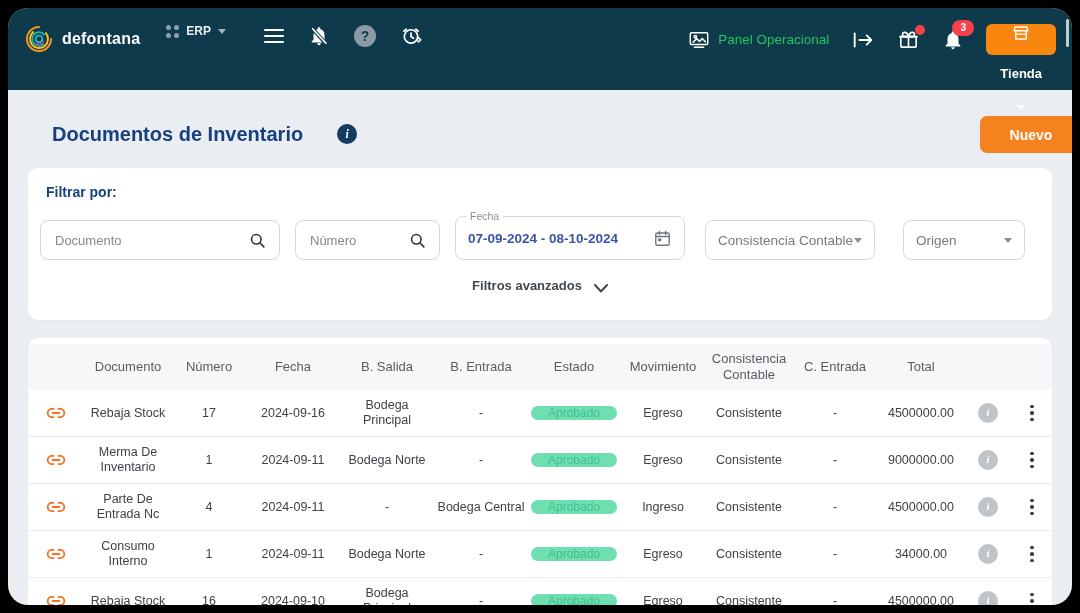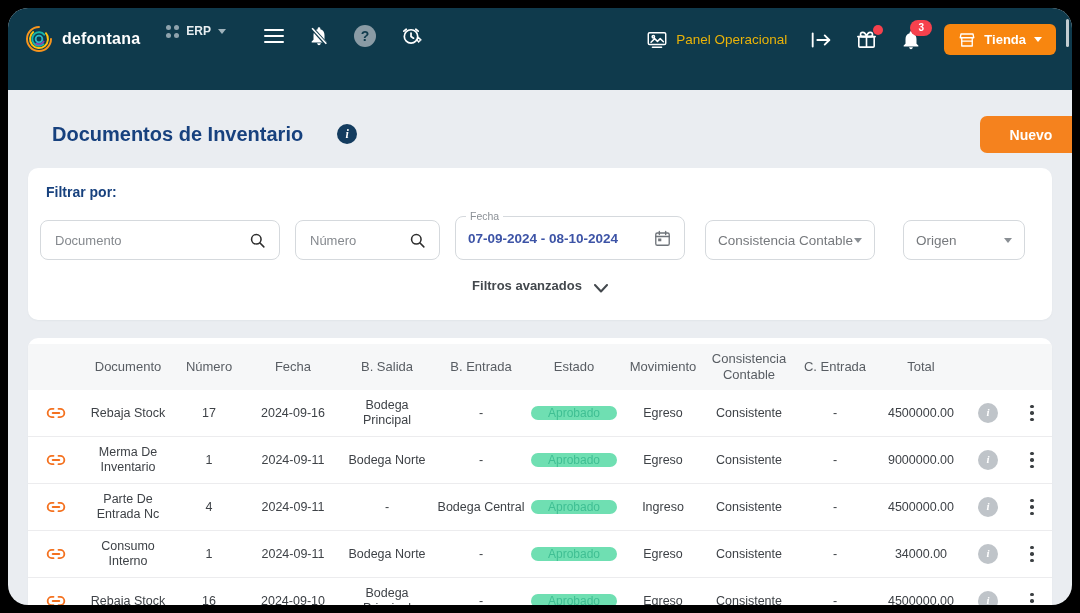--- a/index.html
+++ b/index.html
@@ -16,29 +16,29 @@
   .grid-dots{display:grid;grid-template-columns:5px 5px;grid-gap:3px;}
   .grid-dots i{width:5px;height:5px;border-radius:50%;background:#8fa3ad;}
   .app-label{color:#e8eef1;font-size:12px;font-weight:700;}
   .caret{width:0;height:0;border-left:4.5px solid transparent;border-right:4.5px solid transparent;
          border-top:5.5px solid #9fb3bc;}
   .tb-icon{display:flex;align-items:center;justify-content:center;cursor:pointer;}
   .tb-left-icons{display:flex;align-items:center;gap:24px;margin-left:38px;}
   .help-circle{width:22px;height:22px;border-radius:50%;background:#8a9ba5;color:#0f3a4c;
                font-size:14px;font-weight:700;display:flex;align-items:center;justify-content:center;}
   .tb-right{margin-left:auto;display:flex;align-items:center;gap:22px;}
-  .panel-link{display:flex;align-items:center;gap:8px;color:#eab308;font-size:13.5px;cursor:pointer;}
+  .panel-link{display:flex;align-items:center;gap:8px;color:#22c55e;font-size:13.5px;cursor:pointer;}
   .badge-wrap{position:relative;}
   .red-dot{position:absolute;top:-3px;right:-5px;width:10px;height:10px;border-radius:50%;background:#f6414d;}
   .num-badge{position:absolute;top:-9px;right:-10px;min-width:16px;height:16px;border-radius:8px;
              background:#f6414d;color:#fff;font-size:10px;font-weight:700;display:flex;
              align-items:center;justify-content:center;padding:0 3px;}
-  .store-btn{display:flex;align-items:center;gap:8px;background:#f8860f;color:#fff;border:none;
+  .store-btn{display:flex;align-items:center;gap:24px;background:#f8860f;color:#fff;border:none;
              border-radius:6px;height:31px;padding:0 14px;font-size:13px;font-weight:700;cursor:pointer;
-             font-family:inherit;}
+             font-family:inherit;flex-direction:column;}
   .store-btn .caret{border-top-color:#fff;}
   .tb-scroll{position:absolute;right:3px;top:11px;width:3px;height:28px;border-radius:2px;background:rgba(255,255,255,.75);}
 
   
   .page-head{position:relative;height:44px;margin-top:22px;padding:0 32px;display:flex;align-items:center;gap:22px;}
   .page-title{color:#17417e;font-size:20px;font-weight:700;margin:12px;}
   .title-info{width:20px;height:20px;border-radius:50%;background:#143c5f;color:#fff;font-size:12px;
               font-weight:700;display:flex;align-items:center;justify-content:center;cursor:pointer;
               font-family:"Liberation Serif","DejaVu Serif",serif;font-style:italic;}
   .new-btn{position:absolute;right:-10px;top:4px;width:102px;height:37px;background:#f5821e;color:#fff;

